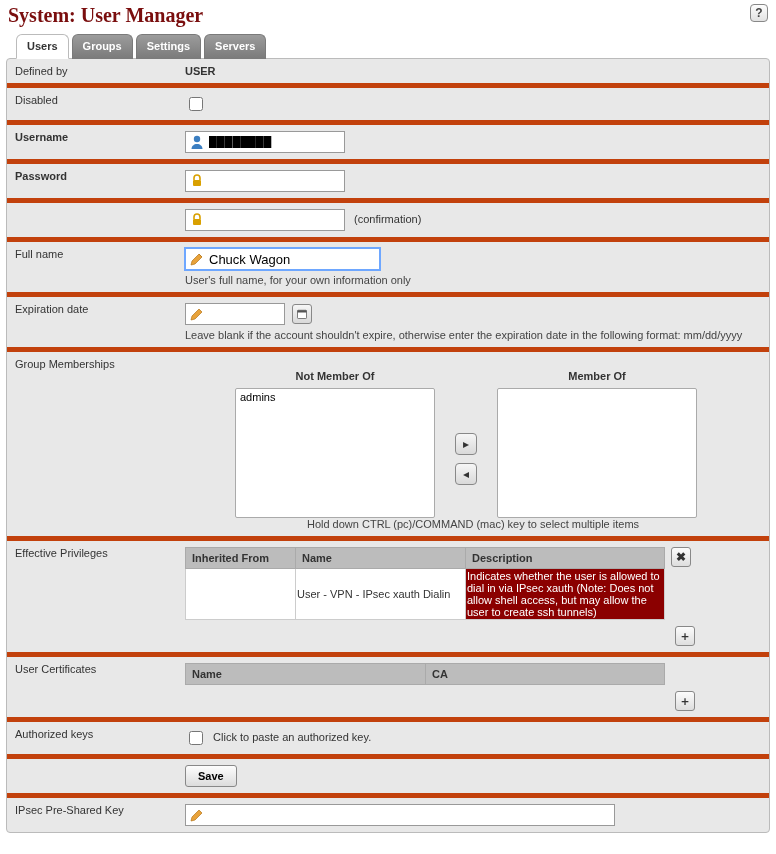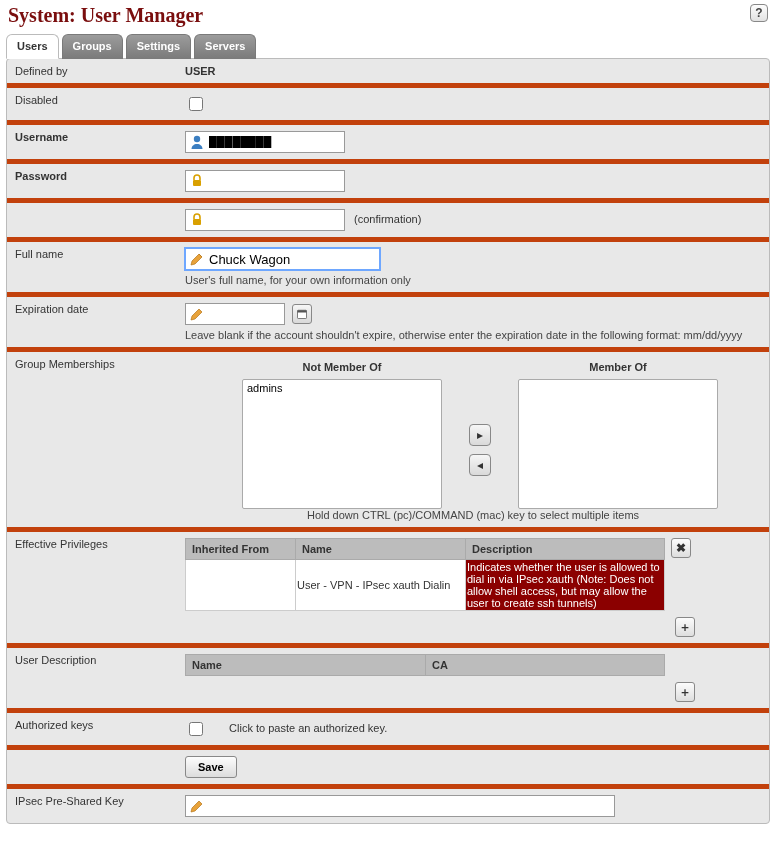--- a/index.html
+++ b/index.html
@@ -30,21 +30,21 @@
     border-radius: 4px;
     background: linear-gradient(#fdfdfd,#e2e2e2);
     display: flex; align-items: center; justify-content: center;
     font-weight: bold; font-size: 12px; color: #444;
     cursor: pointer;
   }
   
   .tabs {
     display: flex;
     gap: 3px;
-    padding-left: 6px;
+    padding-left: 16px;
   }
   .tab {
     padding: 5px 10px 6px 10px;
     border-top-left-radius: 6px;
     border-top-right-radius: 6px;
     font-size: 11px;
     font-weight: bold;
     cursor: pointer;
     color: #fff;
     background: linear-gradient(#9c9c9c,#7a7a7a);
@@ -126,24 +126,24 @@
     border-radius: 3px;
     background: linear-gradient(#f6f6f6,#d9d9d9);
     align-items: center; justify-content: center;
     vertical-align: middle;
     margin-left: 4px;
     cursor: pointer;
   }
   
   .gm-wrap {
     display: flex;
-    gap: 27px;
+    gap: 20px;
     align-items: flex-start;
     justify-content: flex-start;
-    margin-top: 3px;
+    margin-top: 12px;
   }
   .gm-col { display: flex; flex-direction: column; align-items: center; }
   .gm-title { font-weight: bold; margin-bottom: 6px; }
   .gm-list {
     width: 200px;
     height: 130px;
     background: #fff;
     border: 1px solid #aaa;
     font-family: Verdana, Arial, sans-serif;
     font-size: 11px;
@@ -392,21 +392,21 @@
     </div>
     <div class="add-row">
       <div class="mini-btn">
         <span>＋</span>
       </div>
     </div>
   </td>
 </tr>
 
 <tr>
-  <td class="label-cell">User Description</td>
+  <td class="label-cell">User Certificates</td>
   <td class="value-cell">
     <div class="priv-row">
       <table class="cert-table">
         <tbody>
                   <tr>
           <th style="width:240px;">Name</th>
           <th>CA</th>
         </tr>
       </tbody>
               </table>
@@ -417,21 +417,21 @@
         <span>＋</span>
       </div>
     </div>
   </td>
 </tr>
 
 <tr>
   <td class="label-cell">Authorized keys</td>
   <td class="value-cell">
     <input type="checkbox" class="chk" style="">
-    <span style="margin-left:20px;">Click to paste an authorized key.</span>
+    <span style="margin-left:4px;">Click to paste an authorized key.</span>
   </td>
 </tr>
 
 <tr>
   <td class="label-cell"></td>
   <td class="value-cell">
     <button class="save-btn">Save</button>
   </td>
 </tr>
 

